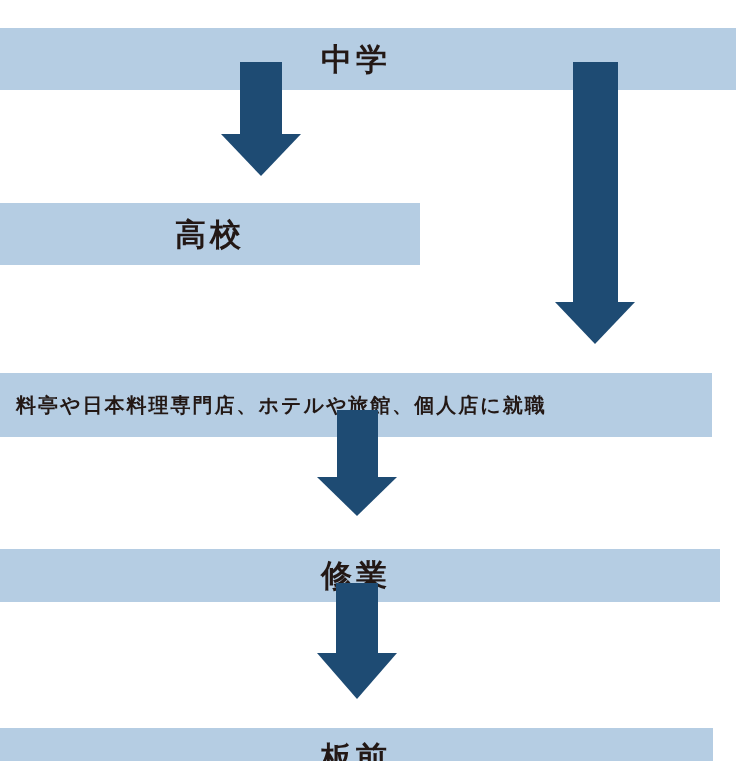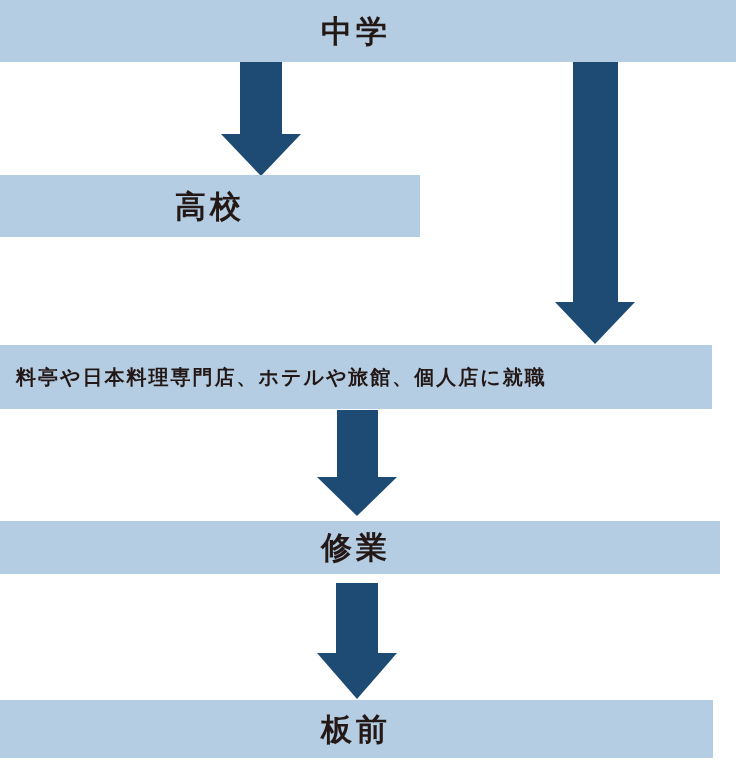--- a/index.html
+++ b/index.html
@@ -14,20 +14,21 @@
     background: #ffffff;
     overflow: hidden;
     font-family: "Liberation Sans", "DejaVu Sans", sans-serif;
   }
   .band {
     position: absolute;
     left: 0;
     background: #b5cde3;
     display: flex;
     align-items: center;
+    margin-top: 28px;
   }
   .band-label {
     display: block;
     width: 712px;
     max-width: 100%;
     text-align: center;
     font-weight: bold;
     font-size: 31px;
     letter-spacing: 4px;
     color: #231815;

